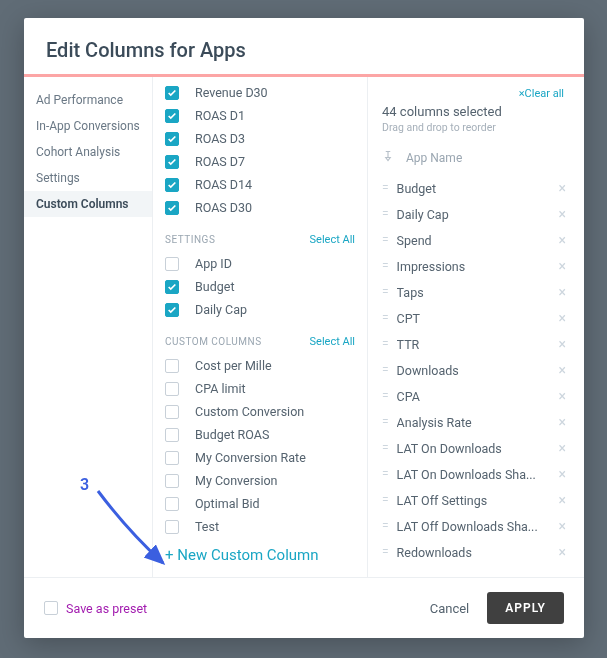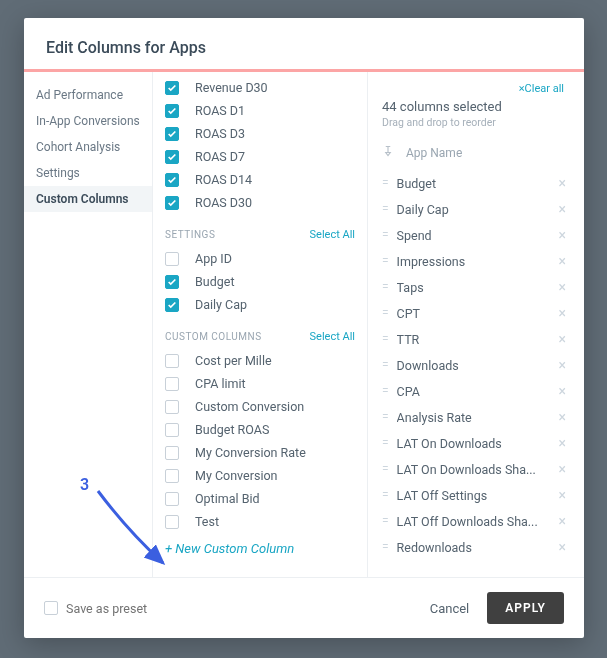--- a/index.html
+++ b/index.html
@@ -28,21 +28,21 @@
     background: #fff;
     border-radius: 2px;
     box-shadow: 0 6px 28px rgba(0,0,0,0.25);
     display: flex;
     flex-direction: column;
   }
   .modal-header {
     padding: 20px 22px 12px 22px;
   }
   .modal-title {
-    font-size: 16px;
+    font-size: 20px;
     color: #3b4b59;
     font-weight: 500;
   }
   .modal-body {
     flex: 1;
     display: flex;
     border-top: 3px solid #fca5a5;
     border-bottom: 1px solid #eceff2;
     min-height: 0;
   }
@@ -110,24 +110,23 @@
     border-color: #1aa6c4;
   }
   .checkbox.checked svg { display: block; }
   .checkbox svg { display: none; width: 10px; height: 10px; }
   .check-label {
     font-size: 12.5px;
     color: #55636f;
   }
   .new-custom {
     padding: 8px 12px 4px 12px;
-    font-size: 13px;
+    font-size: 15px;
     color: #1aa6c4;
     cursor: pointer;
-    font-style: italic;
   }
   
   .right-col {
     flex: 1;
     padding: 10px 4px 10px 14px;
     overflow: hidden;
     display: flex;
     flex-direction: column;
   }
   .clear-all {
@@ -190,21 +189,21 @@
     display: flex;
     align-items: center;
     padding: 14px 20px;
     gap: 12px;
   }
   .save-preset {
     display: flex;
     align-items: center;
     gap: 8px;
     font-size: 12.5px;
-    color: #737373;
+    color: #a21caf;
   }
   .spacer { flex: 1; }
   .btn-cancel {
     font-size: 13px;
     color: #55636f;
     cursor: pointer;
     padding: 8px 6px;
   }
   .btn-apply {
     background: #404040;

